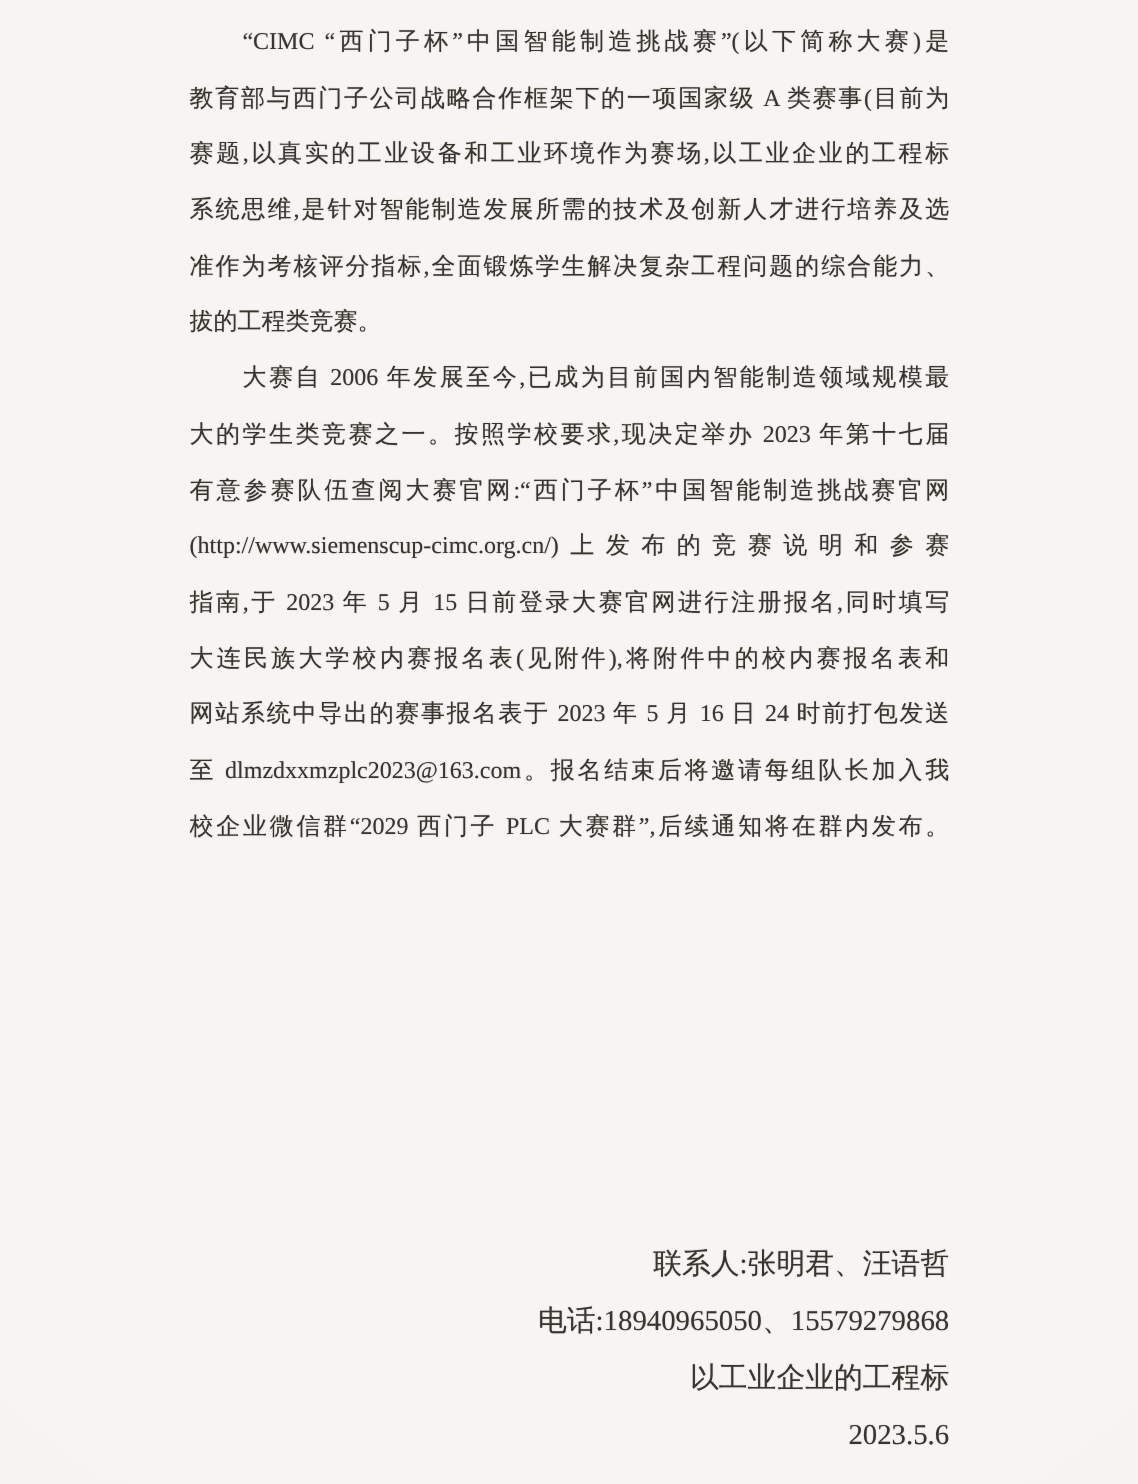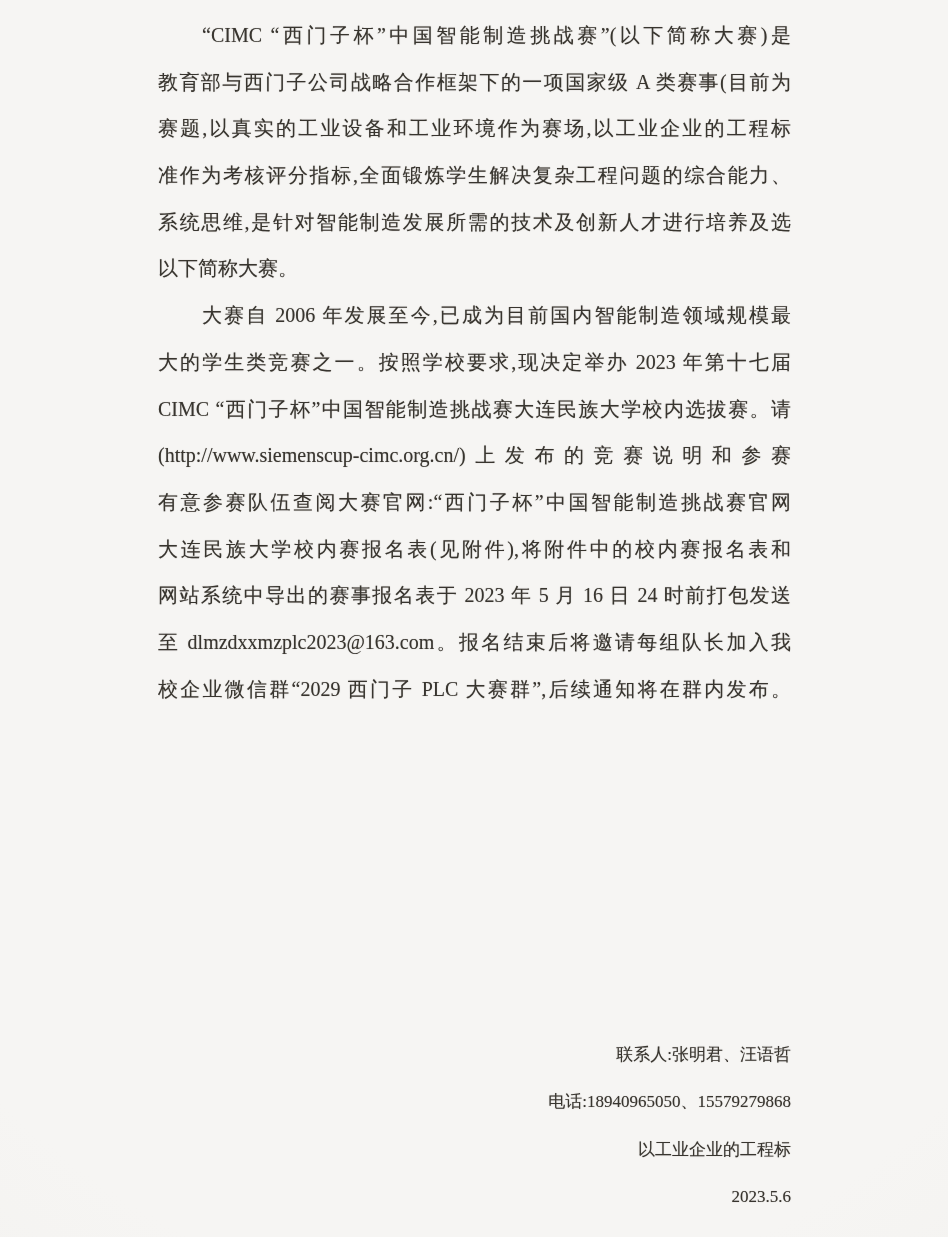--- a/index.html
+++ b/index.html
@@ -32,51 +32,51 @@
     text-shadow: 0 0 1px rgba(70, 65, 58, 0.45);
     overflow: hidden;
   }
   .line.indent { text-indent: 44px; }
   .line.para-end { text-align-last: left; }
   .signature {
     position: absolute;
     top: 1031px;
     right: 157px;
     text-align: right;
-    font-size: 17px;
+    font-size: 24px;
     filter: blur(0.3px);
   }
   .sig-line {
     height: 47.4px;
     line-height: 47.4px;
     text-shadow: 0 0 1px rgba(70, 65, 58, 0.45);
   }
 </style>
 </head>
 <body>
 
 <div class="page">
 
   <div class="doc-body">
 
     <div class="para">
       <div class="line indent">“CIMC “西门子杯”中国智能制造挑战赛”(以下简称大赛)是</div>
       <div class="line">教育部与西门子公司战略合作框架下的一项国家级 A 类赛事(目前为</div>
       <div class="line">赛题,以真实的工业设备和工业环境作为赛场,以工业企业的工程标</div>
+      <div class="line">系统思维,是针对智能制造发展所需的技术及创新人才进行培养及选</div>
       <div class="line">准作为考核评分指标,全面锻炼学生解决复杂工程问题的综合能力、</div>
-      <div class="line">系统思维,是针对智能制造发展所需的技术及创新人才进行培养及选</div>
-      <div class="line para-end">以下简称大赛。</div>
+      <div class="line para-end">拔的工程类竞赛。</div>
     </div>
 
     <div class="para">
       <div class="line indent">大赛自 2006 年发展至今,已成为目前国内智能制造领域规模最</div>
       <div class="line">大的学生类竞赛之一。按照学校要求,现决定举办 2023 年第十七届</div>
-      <div class="line">CIMC “西门子杯”中国智能制造挑战赛大连民族大学校内选拔赛。请</div>
+      <div class="line">有意参赛队伍查阅大赛官网:“西门子杯”中国智能制造挑战赛官网</div>
       <div class="line">(http://www.siemenscup-cimc.org.cn/)上发布的竞赛说明和参赛</div>
-      <div class="line">有意参赛队伍查阅大赛官网:“西门子杯”中国智能制造挑战赛官网</div>
+      <div class="line">指南,于 2023 年 5 月 15 日前登录大赛官网进行注册报名,同时填写</div>
       <div class="line">大连民族大学校内赛报名表(见附件),将附件中的校内赛报名表和</div>
       <div class="line">网站系统中导出的赛事报名表于 2023 年 5 月 16 日 24 时前打包发送</div>
       <div class="line">至 dlmzdxxmzplc2023@163.com。报名结束后将邀请每组队长加入我</div>
       <div class="line">校企业微信群“2029 西门子 PLC 大赛群”,后续通知将在群内发布。</div>
     </div>
 
 
   </div>
 
   <div class="signature">

